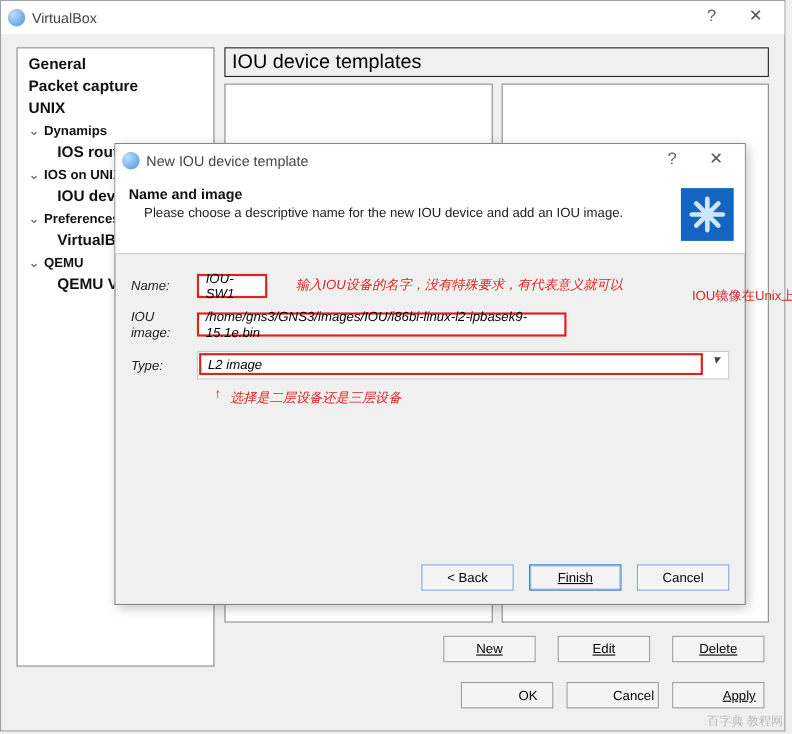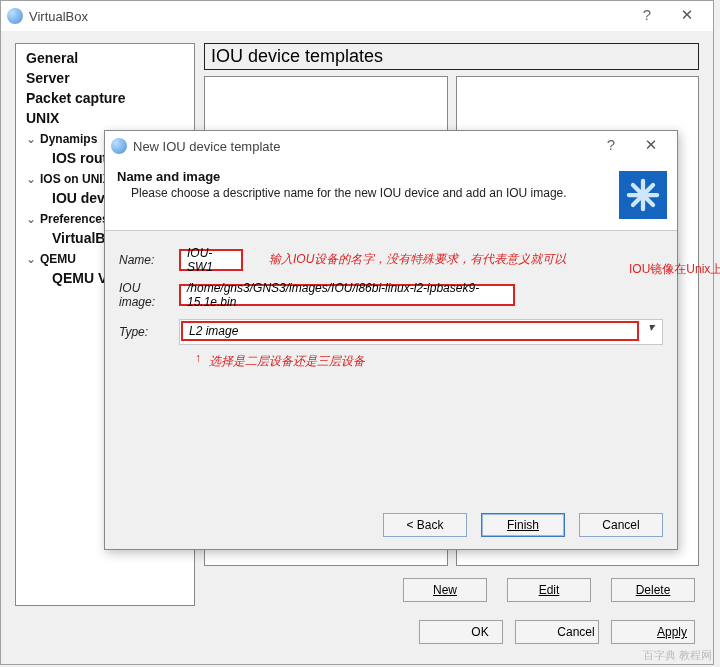--- a/index.html
+++ b/index.html
@@ -62,21 +62,20 @@
     <span class="app-icon"></span>
     <span class="titlebar-title">VirtualBox</span>
     <div class="win-btn">?</div>
     <div class="win-btn close">✕</div>
   </div>
 
   <div class="pref-body">
 
     <div class="tree-pane">
       <div class="tree-item">General</div>
-      <div class="tree-item">Server</div>
       <div class="tree-item">Packet capture</div>
       <div class="tree-item">UNIX</div>
       <div class="tree-item"><span class="tree-exp">⌄</span><span>Dynamips</span></div>
       <div class="tree-item tree-child">IOS routers</div>
       <div class="tree-item"><span class="tree-exp">⌄</span><span>IOS on UNIX</span></div>
       <div class="tree-item tree-child">IOU devices</div>
       <div class="tree-item"><span class="tree-exp">⌄</span><span>Preferences</span></div>
       <div class="tree-item tree-child">VirtualBox VMs</div>
       <div class="tree-item"><span class="tree-exp">⌄</span><span>QEMU</span></div>
       <div class="tree-item tree-child">QEMU VMs</div>

